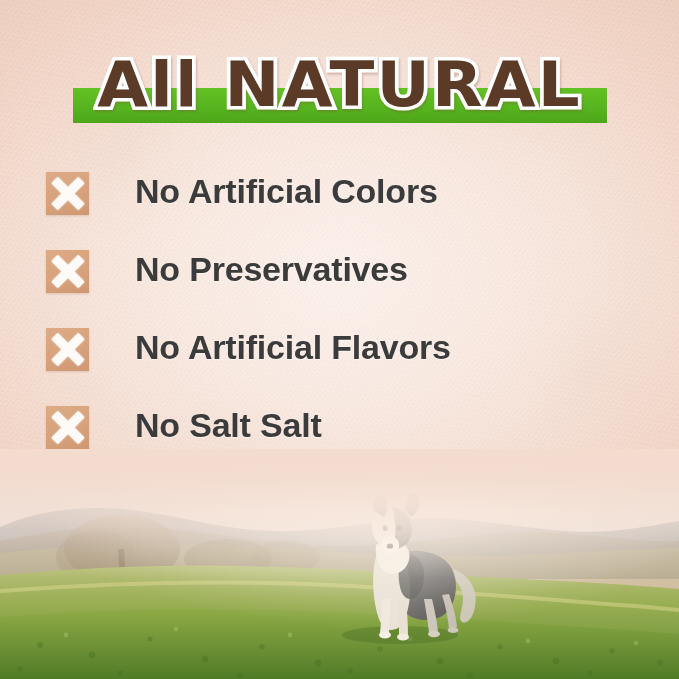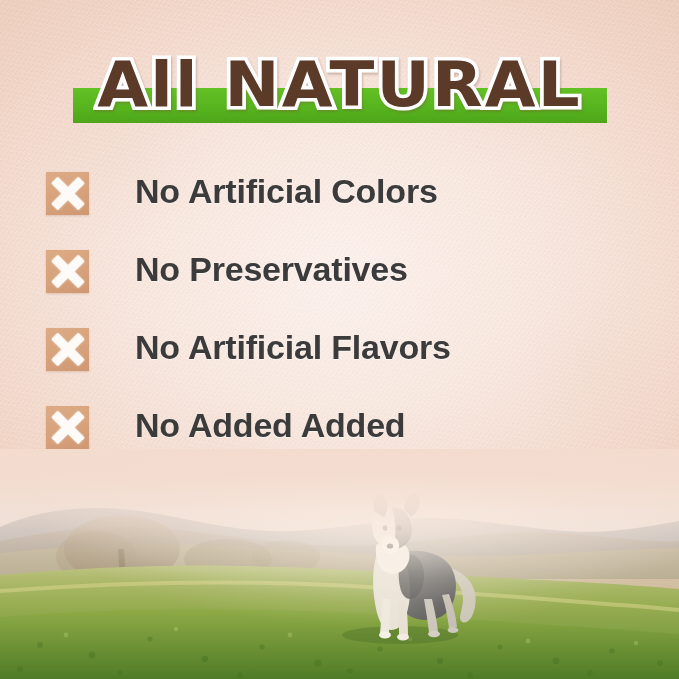--- a/index.html
+++ b/index.html
@@ -186,21 +186,21 @@
         <div class="bar b"></div>
       </div>
       <div class="claim-text">No Artificial Flavors</div>
     </div>
 
     <div class="claim-row">
       <div class="x-icon">
         <div class="bar a"></div>
         <div class="bar b"></div>
       </div>
-      <div class="claim-text">No Added Added</div>
+      <div class="claim-text">No Salt Salt</div>
     </div>
 
   </div>
 
   <div class="photo">
     <svg viewBox="0 0 679 230" preserveAspectRatio="none">
       <defs>
         <linearGradient id="skyG" x1="0" y1="0" x2="0" y2="1">
           <stop offset="0%" stop-color="#f2e4dc"></stop>
           <stop offset="55%" stop-color="#ece0d9"></stop>

